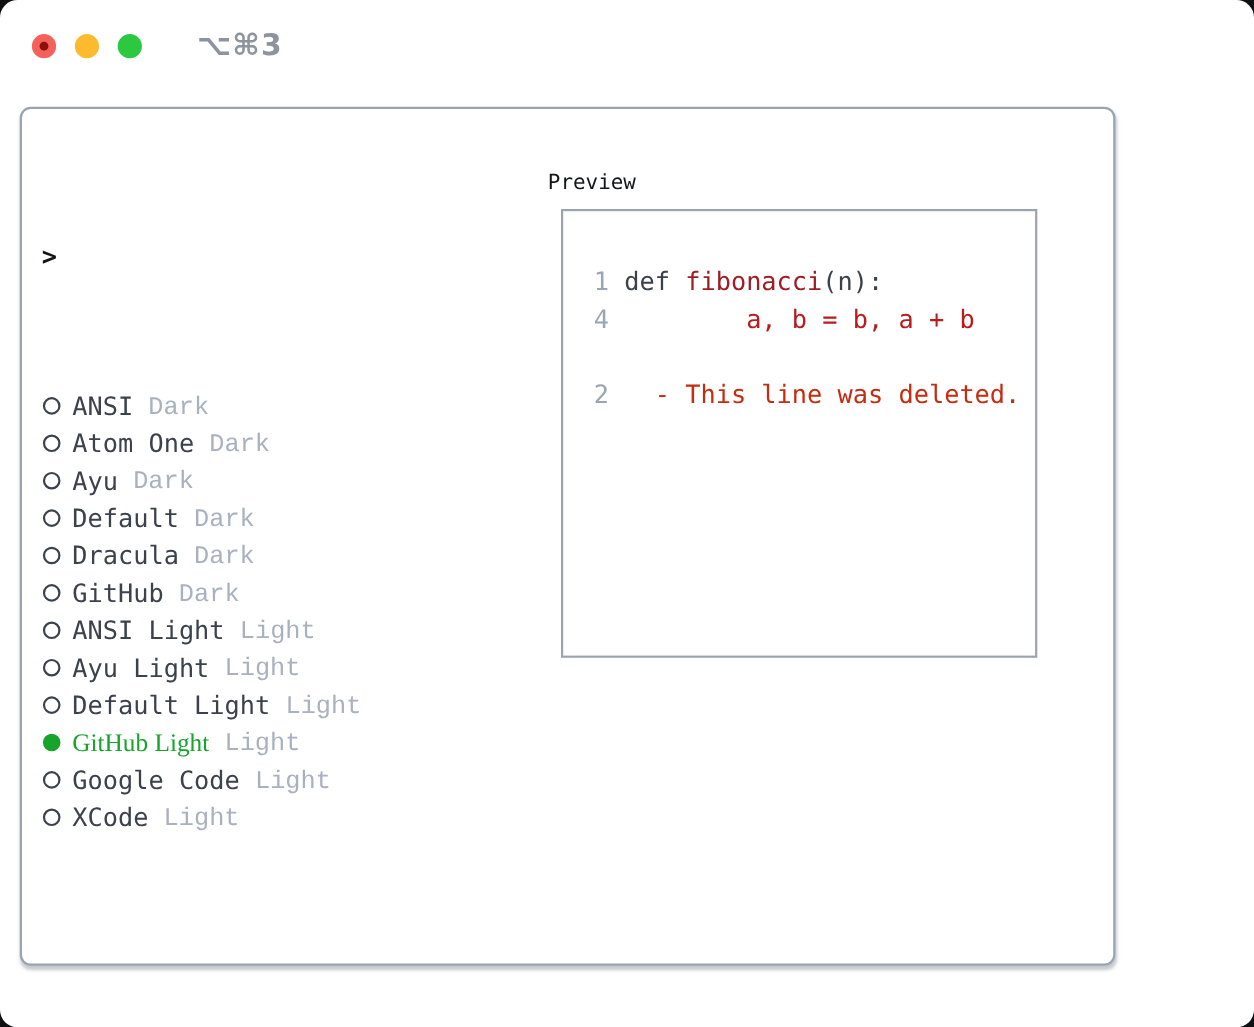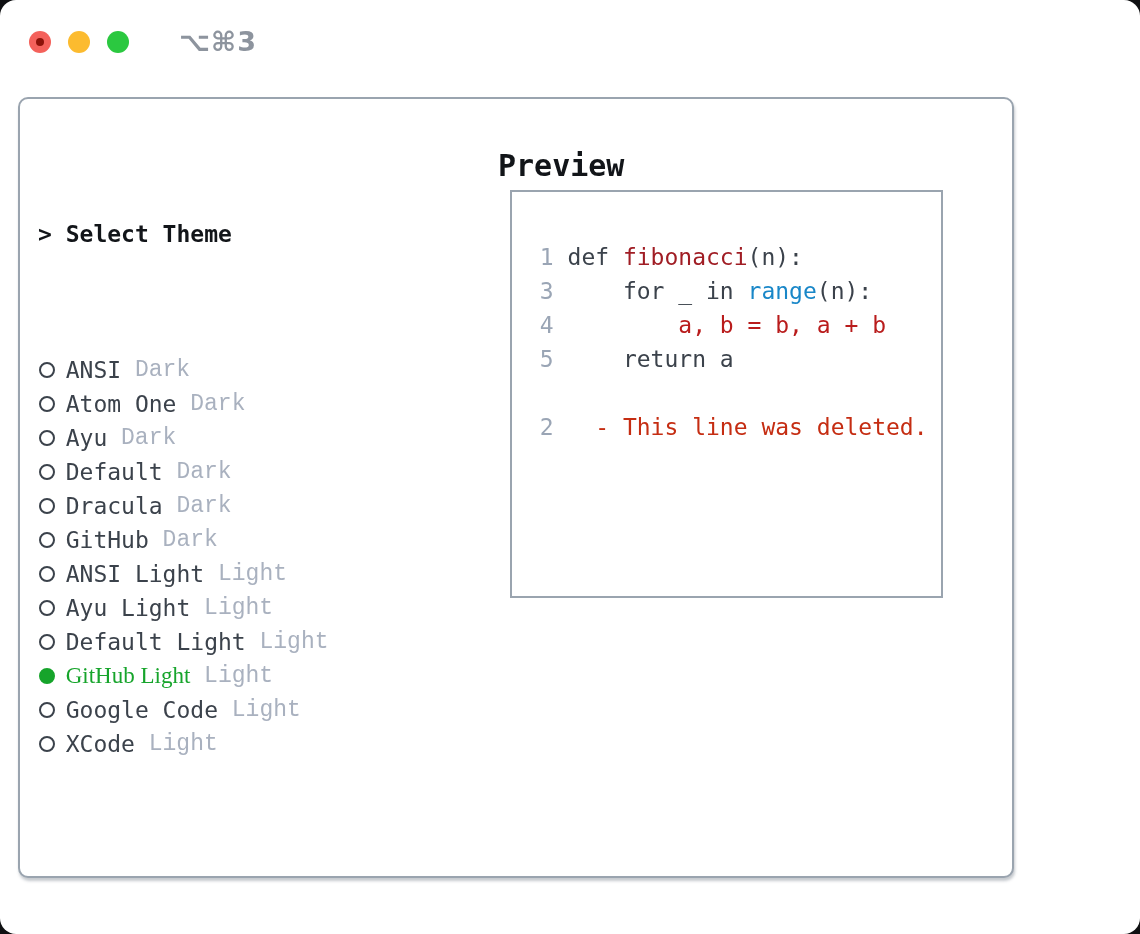--- a/index.html
+++ b/index.html
@@ -46,21 +46,21 @@
   }
   .circle.sel{background:var(--green);border-color:var(--green);}
   .hdr{font-weight:bold;color:var(--heading);}
   .lbl{color:var(--text_dark);}
   .lbl.sel{color:var(--green);font-family:Liberation Serif, serif;}
   .tag{color:var(--muted);margin-left:1ch;font-family:Liberation Mono, monospace;}
   .blank{height:34px;}
   
   .preview-title{
     position:absolute;left:478px;top:50px;height:34px;line-height:34px;
-    font-size:30px;font-weight:bold;color:var(--heading);
+    font-size:19px;font-weight:normal;color:var(--heading);
   }
   .preview-box{
     position:absolute;left:490px;top:91px;width:433px;height:408px;
     border:2px solid var(--border);box-sizing:border-box;background:#fff;
     padding:48px 0 0 14px;overflow:hidden;
   }
   .cline{height:34px;line-height:34px;font-size:23px;white-space:pre;}
   .ln{display:inline-block;width:2ch;text-align:right;margin-right:1ch;color:var(--line_number);}
 </style>
 </head>
@@ -74,21 +74,21 @@
       </span>
     <span class="light yellow"></span>
     <span class="light green"></span>
     <span class="win-title">⌥⌘3</span>
   </div>
 
   <div class="panel">
 
     <div class="col-left">
       <div class="row">
-        <span class="marker caret">&gt;</span><span class="hdr">Select Theme</span>
+        <span class="marker caret">&gt;</span>
       </div>
 
       <div id="theme-list"><div class="row"><span class="marker"><span class="circle"></span></span><span class="lbl">ANSI</span><span class="tag">Dark</span></div><div class="row"><span class="marker"><span class="circle"></span></span><span class="lbl">Atom One</span><span class="tag">Dark</span></div><div class="row"><span class="marker"><span class="circle"></span></span><span class="lbl">Ayu</span><span class="tag">Dark</span></div><div class="row"><span class="marker"><span class="circle"></span></span><span class="lbl">Default</span><span class="tag">Dark</span></div><div class="row"><span class="marker"><span class="circle"></span></span><span class="lbl">Dracula</span><span class="tag">Dark</span></div><div class="row"><span class="marker"><span class="circle"></span></span><span class="lbl">GitHub</span><span class="tag">Dark</span></div><div class="row"><span class="marker"><span class="circle"></span></span><span class="lbl">ANSI Light</span><span class="tag">Light</span></div><div class="row"><span class="marker"><span class="circle"></span></span><span class="lbl">Ayu Light</span><span class="tag">Light</span></div><div class="row"><span class="marker"><span class="circle"></span></span><span class="lbl">Default Light</span><span class="tag">Light</span></div><div class="row"><span class="marker"><span class="circle sel"></span></span><span class="lbl sel">GitHub Light</span><span class="tag">Light</span></div><div class="row"><span class="marker"><span class="circle"></span></span><span class="lbl">Google Code</span><span class="tag">Light</span></div><div class="row"><span class="marker"><span class="circle"></span></span><span class="lbl">XCode</span><span class="tag">Light</span></div></div>
 
       <div class="blank"></div>
 
       
 
       
 
@@ -96,22 +96,20 @@
 
       
       
     </div>
 
     <div class="preview-title">Preview</div>
 
     <div class="preview-box">
       <div id="preview-code">
           <div class="cline"><span class="ln">1</span><span style="color: rgb(59, 66, 75);">def </span><span style="color: rgb(160, 29, 36);">fibonacci</span><span style="color: rgb(59, 66, 75);">(n):</span></div>
-          <div class="cline"><span class="ln">3</span><span style="color: rgb(59, 66, 75);">    for _ in </span><span style="color: rgb(25, 135, 200);">range</span><span style="color: rgb(59, 66, 75);">(n):</span></div>
           <div class="cline"><span class="ln">4</span><span style="color: #b91c1c;">        a, b = b, a + b</span></div>
-          <div class="cline"><span class="ln">5</span><span style="color: rgb(59, 66, 75);">    return a</span></div>
           <div class="cline"><span class="ln"></span></div>
           <div class="cline"><span class="ln">2</span><span style="color: rgb(197, 45, 18); text-align: center;">  - This line was deleted.</span></div>
         </div>
     </div>
 
   </div>
 </div>
 
 </body></html>

